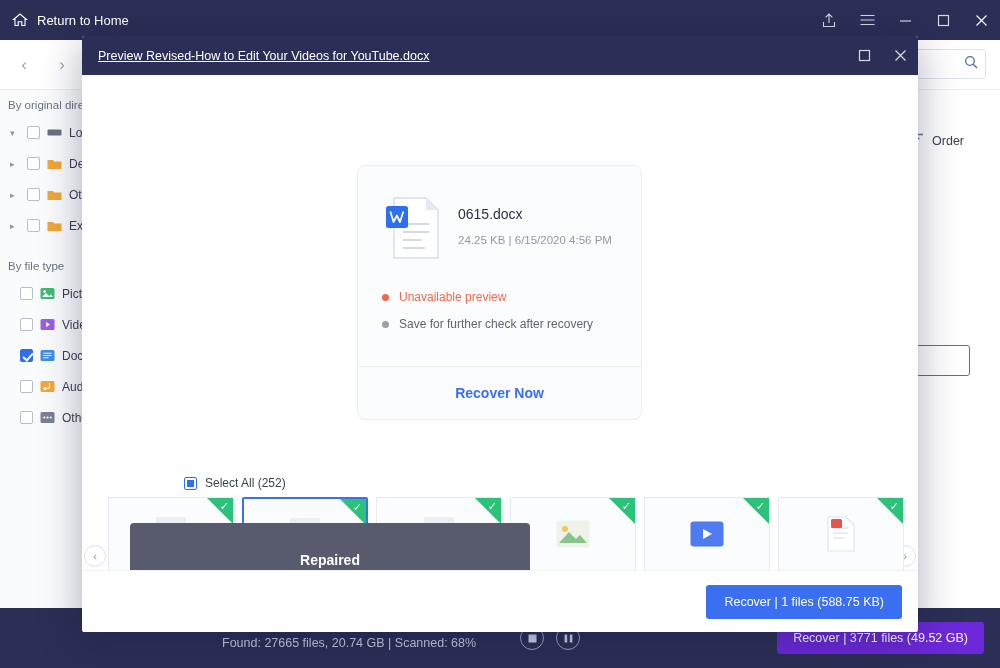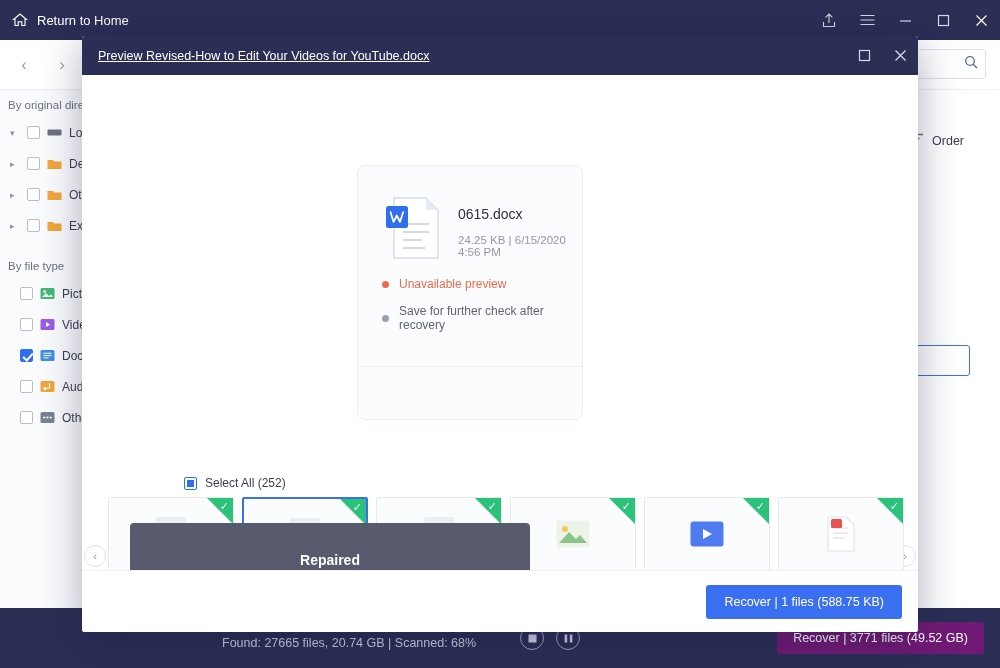--- a/index.html
+++ b/index.html
@@ -113,21 +113,21 @@
   }
   .bb-ctrl {
     position:absolute; top:18px; width:24px; height:24px; border-radius:50%;
     border:1.5px solid #9fa3c4; display:flex; align-items:center; justify-content:center;
     color:#cfd2e6; font-size:10px;
   }
   #bb-stop { left:520px; }
   #bb-pause { left:556px; }
   .bb-recover {
     position:absolute; right:16px; top:14px; height:32px; padding:0 16px;
-    background:#701a75; color:#fff; border-radius:3px; font-size:12.5px;
+    background:#6d28d9; color:#fff; border-radius:3px; font-size:12.5px;
     display:flex; align-items:center; justify-content:center;
   }
 
   
   #preview-modal {
     position:absolute; left:82px; top:36px; width:836px; height:596px;
     background:#ffffff; border-radius:3px; box-shadow:0 8px 40px rgba(20,24,60,.35);
     overflow:hidden;
   }
   #modal-title {
@@ -137,28 +137,28 @@
   #modal-title .mt-right { margin-left:auto; display:flex; }
   .mbtn { width:36px; height:39px; display:flex; align-items:center; justify-content:center; color:#d8d9e8; }
 
   #modal-body {
     position:absolute; top:39px; left:0; right:0; bottom:0;
     background:#ffffff;
   }
 
   
   #preview-card {
-    position:absolute; left:275px; top:90px; width:226px; height:255px;
+    position:absolute; left:275px; top:90px; width:285px; height:255px;
     background:#fbfcfe; border:1px solid #eceef3; border-radius:8px;
   }
   #file-head { display:flex; gap:14px; padding:28px 0 0 24px; }
   #docx-icon { width:62px; height:68px; position:relative; }
   .file-meta-name { font-size:14px; color:#2c3047; margin-top:12px; }
   .file-meta-sub { font-size:11.5px; color:#9298aa; margin-top:12px; }
-  .status-list { margin:15px 0 0 24px; }
+  .status-list { margin:28px 0 0 24px; }
   .status-row { display:flex; align-items:center; gap:10px; margin-bottom:13px; font-size:12px; }
   .dot { width:7px; height:7px; border-radius:50%; flex:0 0 auto; }
   .status-row .txt1 { color:#ea6a4b; }
   .status-row .txt2 { color:#5e6478; }
   #card-divider { position:absolute; left:0; right:0; bottom:52px; height:1px; background:#eceef3; }
   #recover-now {
     position:absolute; left:0; right:0; bottom:0; height:52px;
     display:flex; align-items:center; justify-content:center;
     color:#3b6ff2; font-size:14px; font-weight:bold;
   }
@@ -481,20 +481,21 @@
           <span class="dot" style="background:#ea6a4b"></span>
           <span class="txt1">Unavailable preview</span>
         </div>
         <div class="status-row">
           <span class="dot" style="background:#9aa0b0"></span>
           <span class="txt2">Save for further check after recovery</span>
         </div>
       </div>
 
       <div id="card-divider"></div>
+      <div id="recover-now">Recover Now</div>
     </div>
 
     <div id="select-all-row">
       <span class="cb-sq"></span>
       <span>Select All (252)</span>
     </div>
 
     <div id="thumb-strip">
       <div class="arrow-btn" id="thumb-prev">‹</div>
       <div class="arrow-btn" id="thumb-next">›</div>

